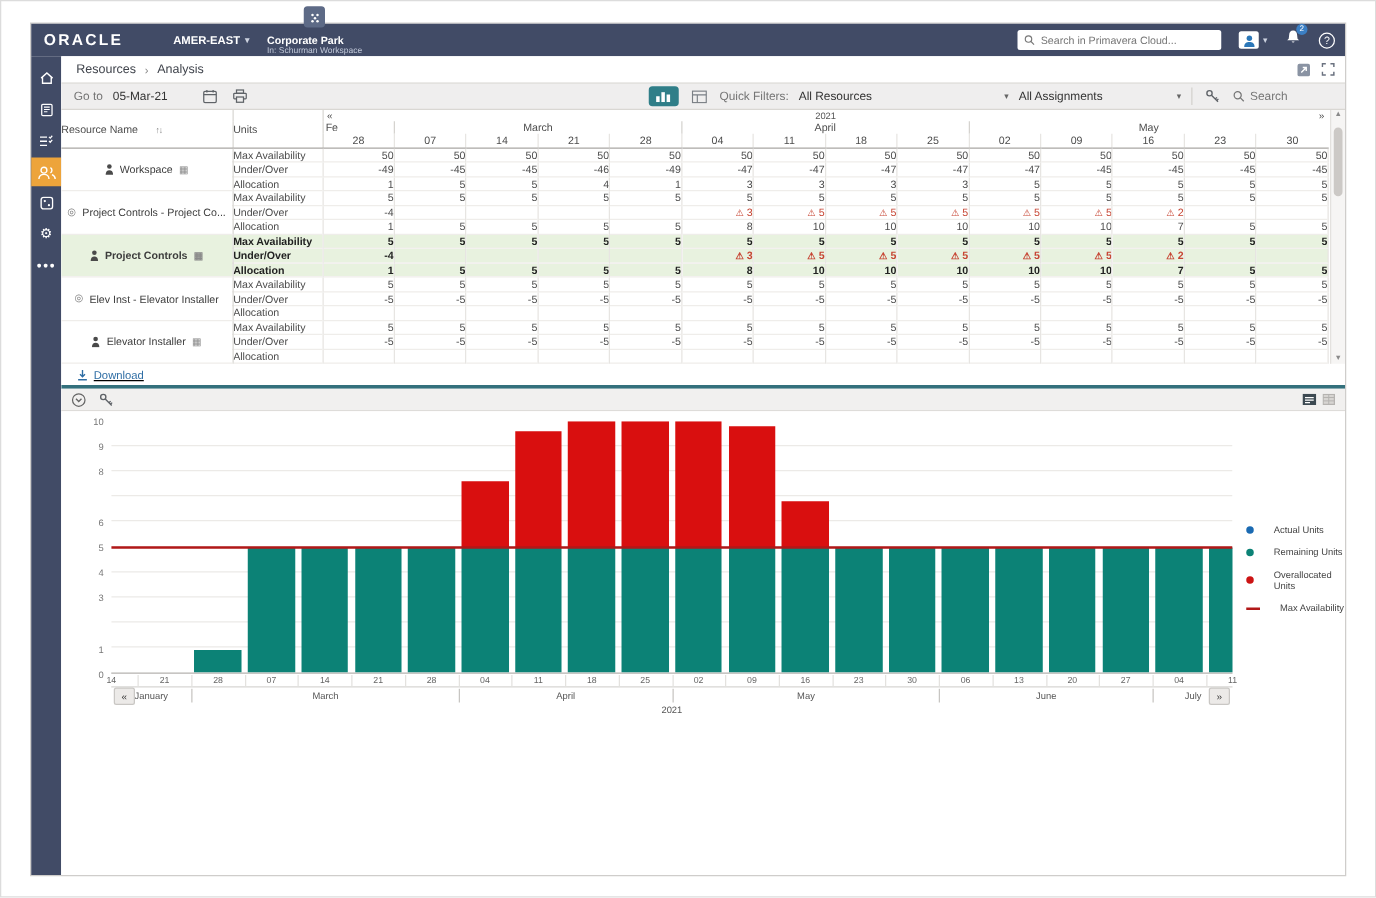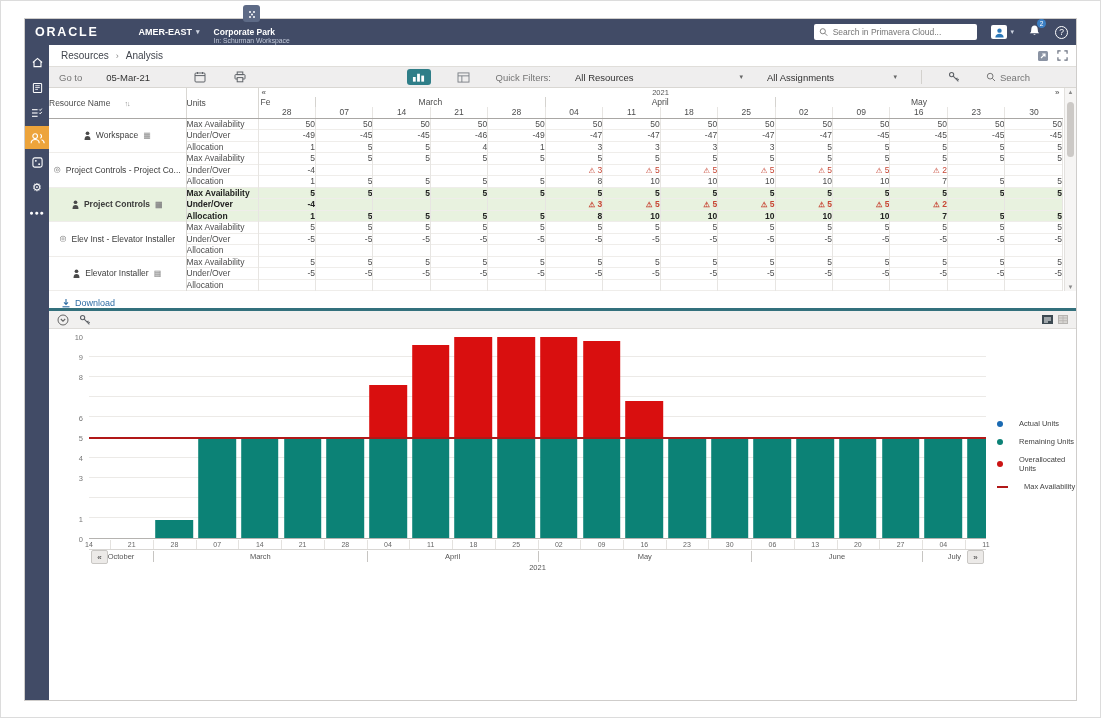--- a/index.html
+++ b/index.html
@@ -33,21 +33,21 @@
   .sb-glyph { font-size:11px; line-height:1; color:#fff; }
   .main { flex:1; display:flex; flex-direction:column; background:#fff; overflow:hidden; }
 
   
   .crumbrow { height:21px; display:flex; align-items:center; padding:0 8px 0 12px; }
   .crumb { font-size:10px; color:#41454d; display:flex; gap:7px; align-items:center; }
   .crumb .sep { color:#888; font-size:9px; }
   .crumb-right { margin-left:auto; display:flex; gap:8px; align-items:center; color:#6b7280; }
 
   
-  .toolbar { height:22px; background:#efeeee; border-top:1px solid #e0deda; border-bottom:1px solid #d9d7d3; display:flex; align-items:center; padding:0 10px; gap:24px; font-size:9.5px; color:#444; }
+  .toolbar { height:22px; background:#efeeee; border-top:1px solid #e0deda; border-bottom:1px solid #d9d7d3; display:flex; align-items:center; padding:0 10px; gap:8px; font-size:9.5px; color:#444; }
   .goto-input { border:none; background:transparent; font-size:9.5px; color:#333; width:62px; font-family:inherit; }
   .tbtn { background:none; border:none; color:#5f6368; cursor:pointer; display:flex; align-items:center; padding:0 2px; }
   .chartbtn { width:24px; height:16px; background:#2f7e88; border-radius:3px; border:none; display:flex; align-items:center; justify-content:center; cursor:pointer; margin-left:auto; }
   .qf-label { color:#757575; }
   .fselect { display:flex; align-items:center; justify-content:space-between; width:168px; color:#333; cursor:pointer; }
   .fselect.small { width:130px; }
   .tb-div { width:1px; height:14px; background:#d3d1cd; }
   .tsearch { display:flex; align-items:center; gap:4px; color:#777; }
   .tsearch input { border:none; background:transparent; outline:none; font-size:9.5px; width:66px; color:#333; }
 
@@ -78,21 +78,21 @@
   tbody tr.sel td { font-weight:bold; color:#222; }
   tbody tr.sel td.rowlab { color:#222; }
   .wtri { color:#c74634; font-size:7.5px; }
   .wnum { color:#c74634; }
   tr.sel .wnum { font-weight:bold; }
   .vscroll { position:absolute; right:0; top:0; bottom:0; width:12px; background:#f6f5f4; border-left:1px solid #e3e1de; }
   .vthumb { position:absolute; top:14px; left:2px; right:2px; height:55px; background:#ccc9c6; border-radius:4px; cursor:pointer; }
   .varrow { position:absolute; left:0; width:100%; text-align:center; font-size:6px; color:#8a8a8a; cursor:pointer; }
 
   
-  .dlrow { height:17px; display:flex; align-items:flex-end; padding-left:12px; }
+  .dlrow { height:17px; display:flex; align-items:center; padding-left:12px;text-decoration:underline; }
   .dllink { display:flex; align-items:center; gap:4px; color:#2e6da4; font-size:9px; text-decoration:none; cursor:pointer; }
   .splitter { height:3px; background:#33707c; }
   .chart-head { height:18px; background:#f1f0ef; border-bottom:1px solid #dedcd9; display:flex; align-items:center; padding:0 8px; gap:10px; color:#5f6368; }
   .ch-right { margin-left:auto; display:flex; gap:5px; align-items:center; }
   .mini-ic { cursor:pointer; display:flex; }
 
   
   .chart-area { position:relative; height:252px; background:#fff; flex:none; }
   .plot { position:absolute; left:40px; top:8px; width:897px; height:202px; border-bottom:1px solid #b5b3b0; overflow:hidden; }
   .gline { position:absolute; left:0; right:0; height:1px; background:#eceae7; }
@@ -785,21 +785,21 @@
             <span class="xday" style="left:66.66666666666666%">23</span>
             <span class="xday" style="left:71.42857142857143%">30</span>
             <span class="xday" style="left:76.19047619047619%">06</span>
             <span class="xday" style="left:80.95238095238095%">13</span>
             <span class="xday" style="left:85.71428571428571%">20</span>
             <span class="xday" style="left:90.47619047619048%">27</span>
             <span class="xday" style="left:95.23809523809523%">04</span>
             <span class="xday" style="left:100%">11</span>
           </div>
           <div class="xmonths">
-            <div class="mband first" style="left:0%;width:7.142857142857142%">October</div>
+            <div class="mband first" style="left:0%;width:7.142857142857142%">January</div>
             <div class="mband" style="left:7.142857142857142%;width:23.809523809523807%">March</div>
             <div class="mband" style="left:30.952380952380953%;width:19.047619047619047%">April</div>
             <div class="mband" style="left:50%;width:23.809523809523807%">May</div>
             <div class="mband" style="left:73.80952380952381%;width:19.047619047619047%">June</div>
             <div class="mband" style="left:92.85714285714286%;width:7.142857142857142%">July</div>
           </div>
           <div class="chart-year">2021</div>
           <div class="axbtn" style="left:42px">«</div>
           <div class="axbtn" style="left:918px">»</div>
           <div class="legend">

